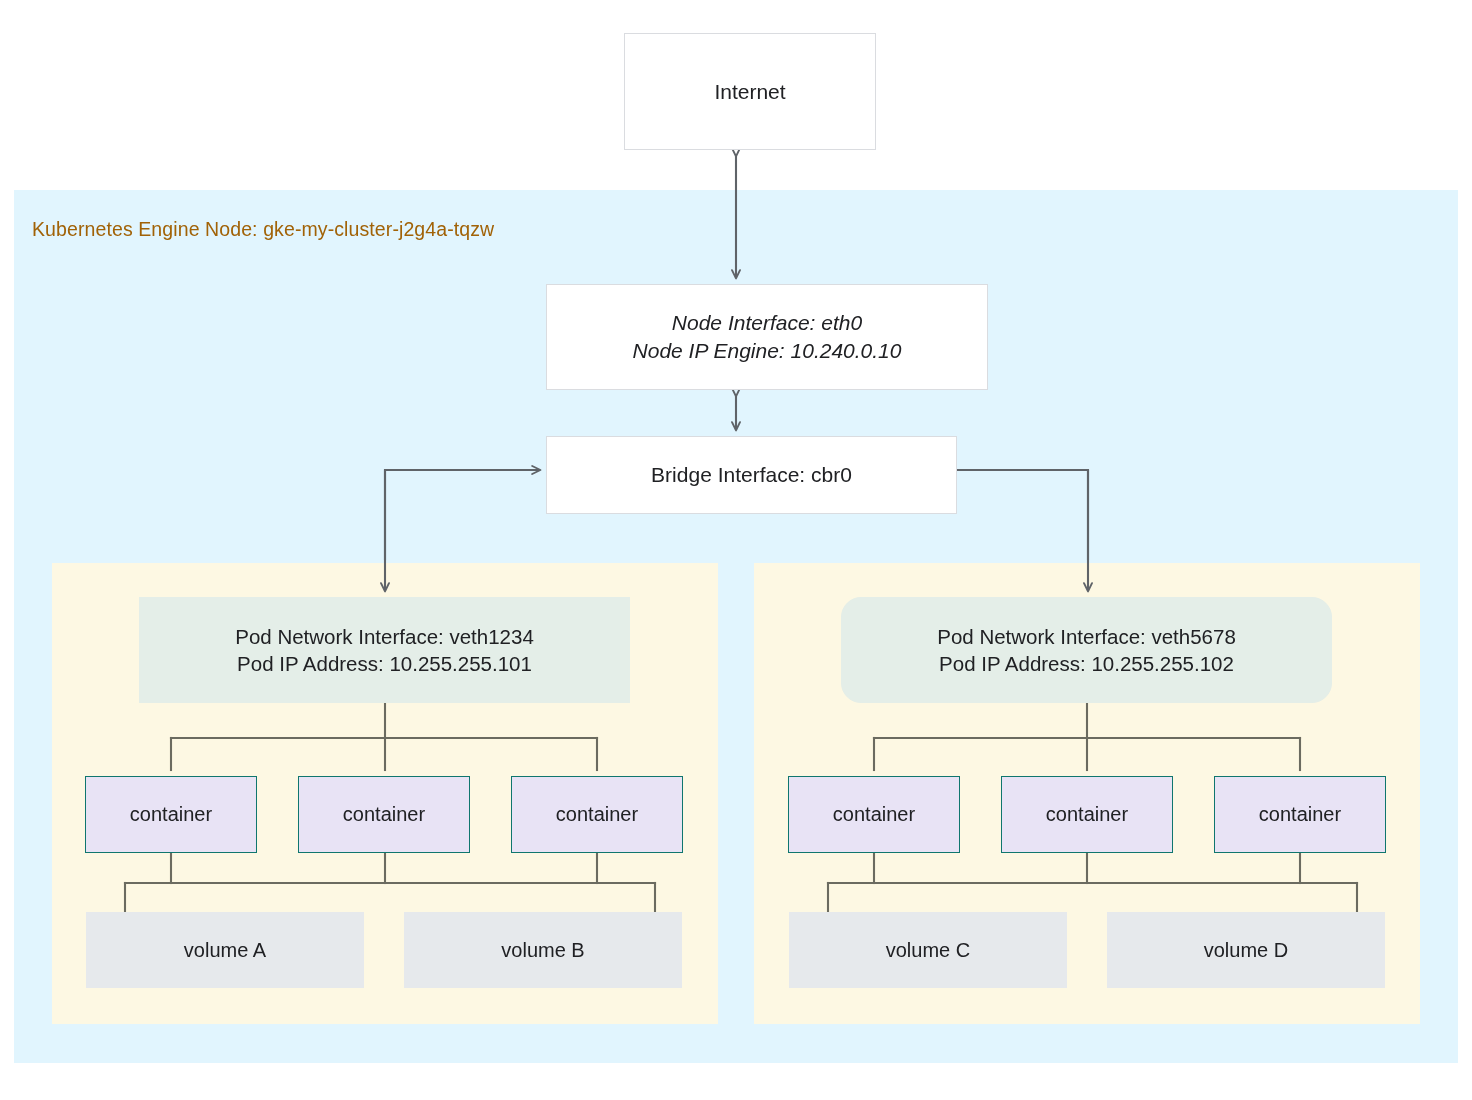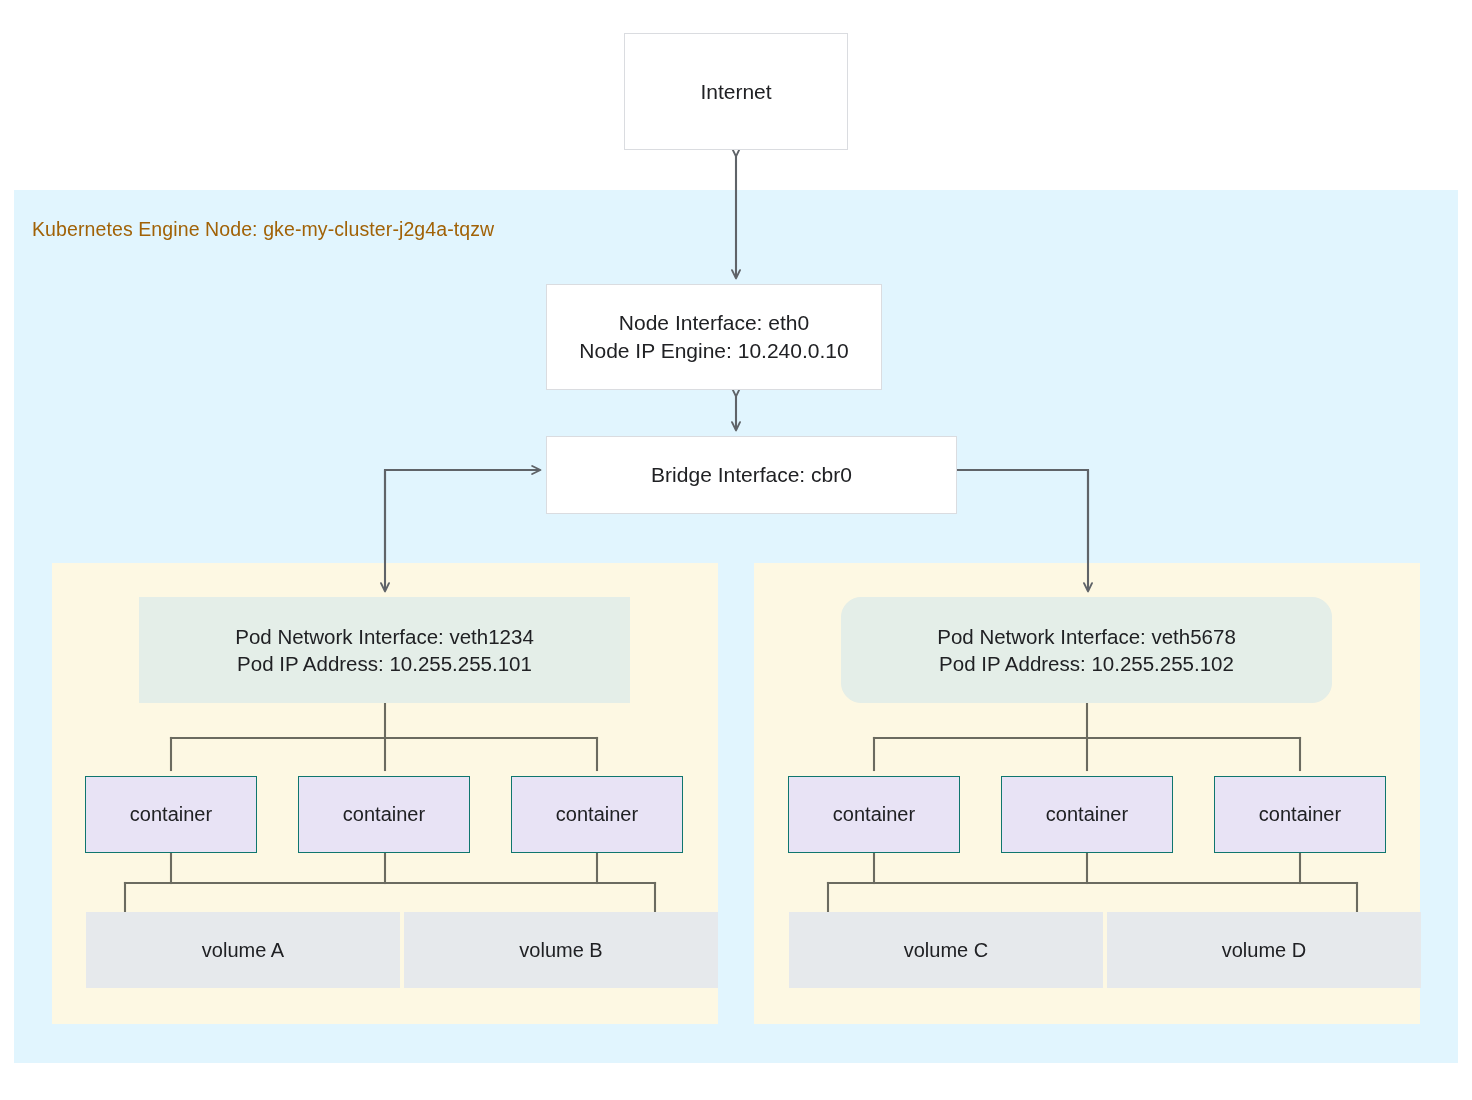--- a/index.html
+++ b/index.html
@@ -68,34 +68,35 @@
     color: #202124;
     z-index: 6;
     line-height: 1.32;
   }
   .box .lines { width: 100%; padding: 0 6px; }
   .box .lines > div { white-space: nowrap; }
 
   .box-internet {
     left: 624px;
     top: 33px;
-    width: 224px;
+    width: 252px;
     height: 117px;
     background: #ffffff;
     border: 1.6px solid #dadce0;
     font-size: 21px;
   }
   .box-nodeiface {
     left: 546px;
     top: 284px;
-    width: 336px;
+    width: 442px;
     height: 106px;
     background: #ffffff;
     border: 1.6px solid #dadce0;
     font-size: 21px;
+    font-style: italic;
   }
   .box-bridge {
     left: 546px;
     top: 436px;
     width: 411px;
     height: 78px;
     background: #ffffff;
     border: 1.6px solid #dadce0;
     font-size: 21px;
   }
@@ -113,21 +114,21 @@
   .box-container {
     top: 776px;
     width: 172px;
     height: 77px;
     background: #e8e3f5;
     border: 1px solid #0f766e;
     font-size: 20px;
   }
   .box-volume {
     top: 912px;
-    width: 314px;
+    width: 278px;
     height: 76px;
     background: #e6e9ec;
     border: 1px solid #e6e9ec;
     font-size: 20px;
     justify-content: flex-end;
   }
 </style>
 </head>
 <body>
 

